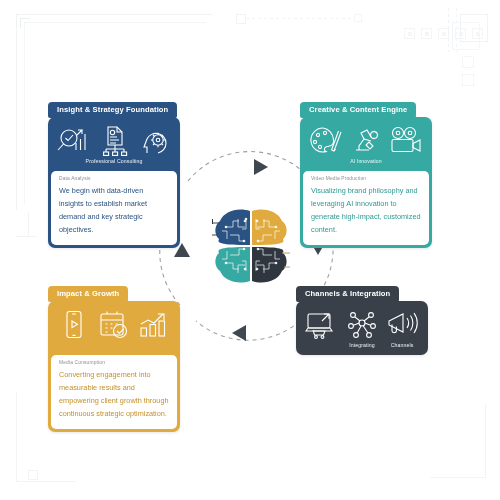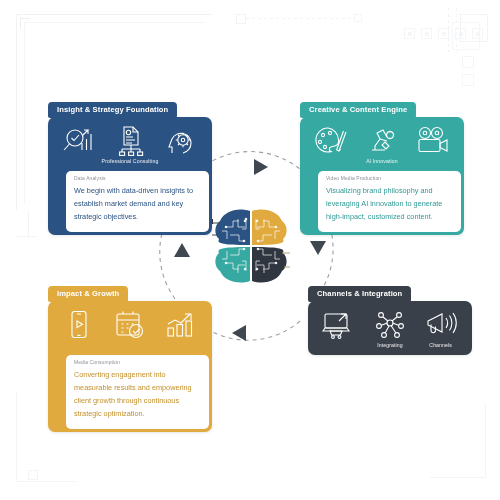--- a/index.html
+++ b/index.html
@@ -37,21 +37,21 @@
      background: repeating-linear-gradient(to bottom,#f4f5f6 0 3px,transparent 3px 6px); }
   .sq-tr-a { left: 462px; top: 56px; width: 12px; height: 12px; }
   .sq-tr-b { left: 462px; top: 74px; width: 12px; height: 12px; }
   .sq-mid-a { left: 236px; top: 14px; width: 10px; height: 10px; border-color:#f2f3f4; }
   .sq-mid-b { left: 354px; top: 14px; width: 8px; height: 8px; border-color:#f4f5f6; }
   .dash-h-top { position:absolute; left:246px; top:18px; width:106px; height:1.1px;
      background: repeating-linear-gradient(to right,#f3f4f5 0 3px,transparent 3px 6px); }
   .sq-bl-a { left: 28px; top: 470px; width: 10px; height: 10px; border-color:#f3f4f5; }
 
   
-  .card { position: absolute; width: 164px; }
+  .card { position: absolute; width: 132px; }
   .card-tab {
     display: inline-block;
     padding: 3px 9px 4px 9px;
     border-radius: 4px 4px 2px 2px;
     font-size: 7.6px; font-weight: bold; color: #ffffff;
     letter-spacing: .1px; white-space: nowrap;
     position: relative; z-index: 4;
   }
   .card-body {
     border-radius: 7px;
@@ -66,34 +66,34 @@
   .icon-cell { display:flex; flex-direction:column; align-items:center; width: 46px; }
   .icon-cell svg { display:block; }
   .icon-caption {
     font-size: 5.2px; color: rgba(255,255,255,.92);
     margin-top: 2px; text-align:center; white-space: nowrap;
     letter-spacing: .1px;
   }
   .icon-caption.ph { visibility: hidden; }
   .text-panel {
     background: #ffffff;
-    margin: 0 3px 3px 18px;
+    margin: 0 3px 3px 3px;
     border-radius: 5px;
     padding: 5px 8px 8px 8px;
     position: relative;
   }
   .kicker { font-size: 4.9px; color: #8a8f96; letter-spacing: .15px; line-height: 1.35; }
   .kicker.two { white-space: pre-line; }
   .body-text { font-size: 7.3px; line-height: 1.78; margin-top: 2px; }
 
   
   #card-tl { left: 48px; top: 98px; }
   #card-tr { left: 300px; top: 98px; }
   #card-bl { left: 48px; top: 282px; }
-  #card-br { left: 308px; top: 282px; }
+  #card-br { left: 296px; top: 282px; }
 
   
   .t-navy .card-tab { background: #2a5282; }
   .t-navy .card-body { background: #2a5282; }
   .t-navy .body-text { color: #2a5282; }
   .t-teal .card-tab { background: #35a9a2; }
   .t-teal .card-body { background: #35a9a2; }
   .t-teal .body-text { color: #2e9a94; }
   .t-gold .card-tab { background: #e0aa3e; }
   .t-gold .card-body { background: #e0aa3e; }

